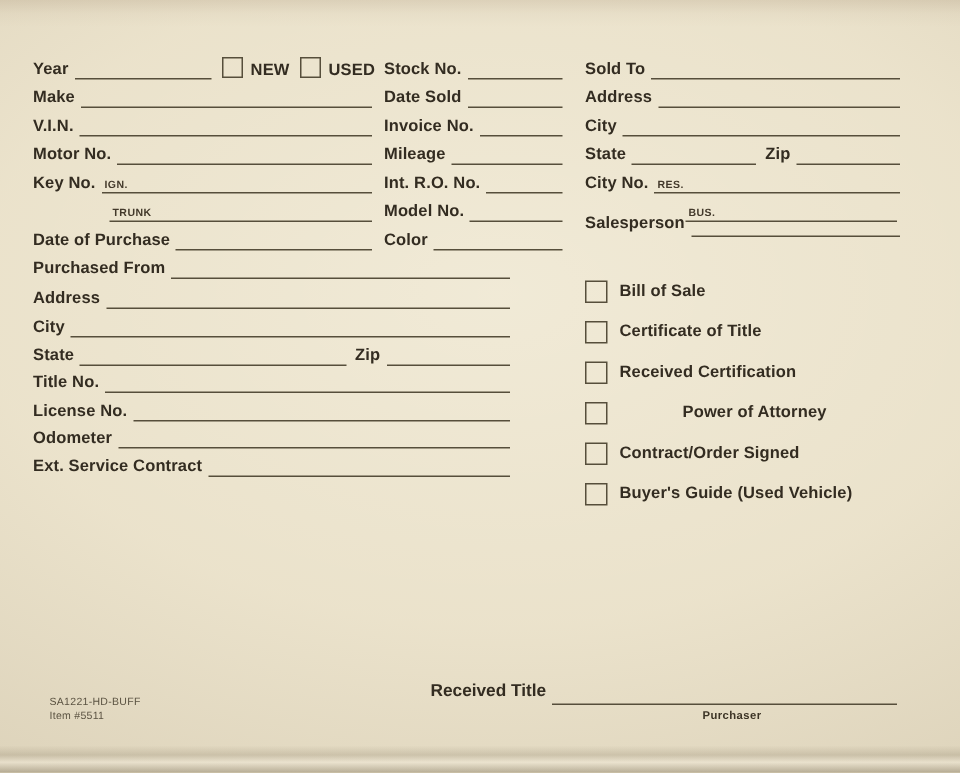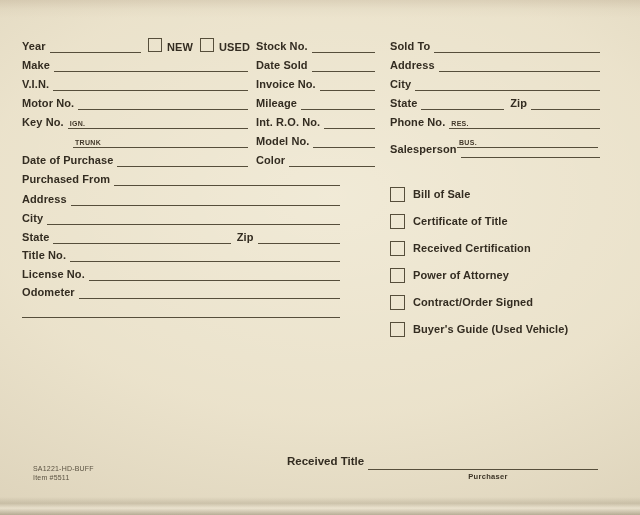--- a/index.html
+++ b/index.html
@@ -117,20 +117,21 @@
     <span class="lbl">License No.</span>
     <span class="linewrap"></span>
   </div>
 
   <div class="row" style="left:22px;top:285px;width:318px;">
     <span class="lbl">Odometer</span>
     <span class="linewrap"></span>
   </div>
 
   <div class="row" style="left:22px;top:304px;width:318px;">
+    <span class="lbl">Ext. Service Contract</span>
     <span class="linewrap"></span>
   </div>
 
   <div class="row" style="left:256px;top:39px;width:119px;">
     <span class="lbl">Stock No.</span>
     <span class="linewrap"></span>
   </div>
 
   <div class="row" style="left:256px;top:58px;width:119px;">
     <span class="lbl">Date Sold</span>
@@ -178,21 +179,21 @@
   </div>
 
   <div class="row" style="left:390px;top:96px;width:210px;">
     <span class="lbl">State</span>
     <span class="linewrap f12"></span>
     <span class="lbl zip">Zip</span>
     <span class="linewrap f1"></span>
   </div>
 
   <div class="row" style="left:390px;top:115px;width:210px;">
-    <span class="lbl">Phone No.</span>
+    <span class="lbl">City No.</span>
     <span class="linewrap">
         <span class="sub">RES.</span>
       </span>
   </div>
 
   <div class="row" style="left:457px;top:134px;width:141px;">
     <span class="linewrap">
         <span class="sub">BUS.</span>
       </span>
   </div>
@@ -207,21 +208,21 @@
     <span class="doc-lbl">Bill of Sale</span>
   </div>
   <div class="checkrow" style="top:213px;">
     <span class="cb2"></span>
     <span class="doc-lbl">Certificate of Title</span>
   </div>
   <div class="checkrow" style="top:240px;">
     <span class="cb2"></span>
     <span class="doc-lbl">Received Certification</span>
   </div>
-  <div class="checkrow" style="top:267px;">
+  <div class="checkrow" style="top:267px;gap:42px;">
     <span class="cb2"></span>
     <span class="doc-lbl">Power of Attorney</span>
   </div>
   <div class="checkrow" style="top:294px;">
     <span class="cb2"></span>
     <span class="doc-lbl">Contract/Order Signed</span>
   </div>
   <div class="checkrow" style="top:321px;">
     <span class="cb2"></span>
     <span class="doc-lbl">Buyer's Guide (Used Vehicle)</span>

